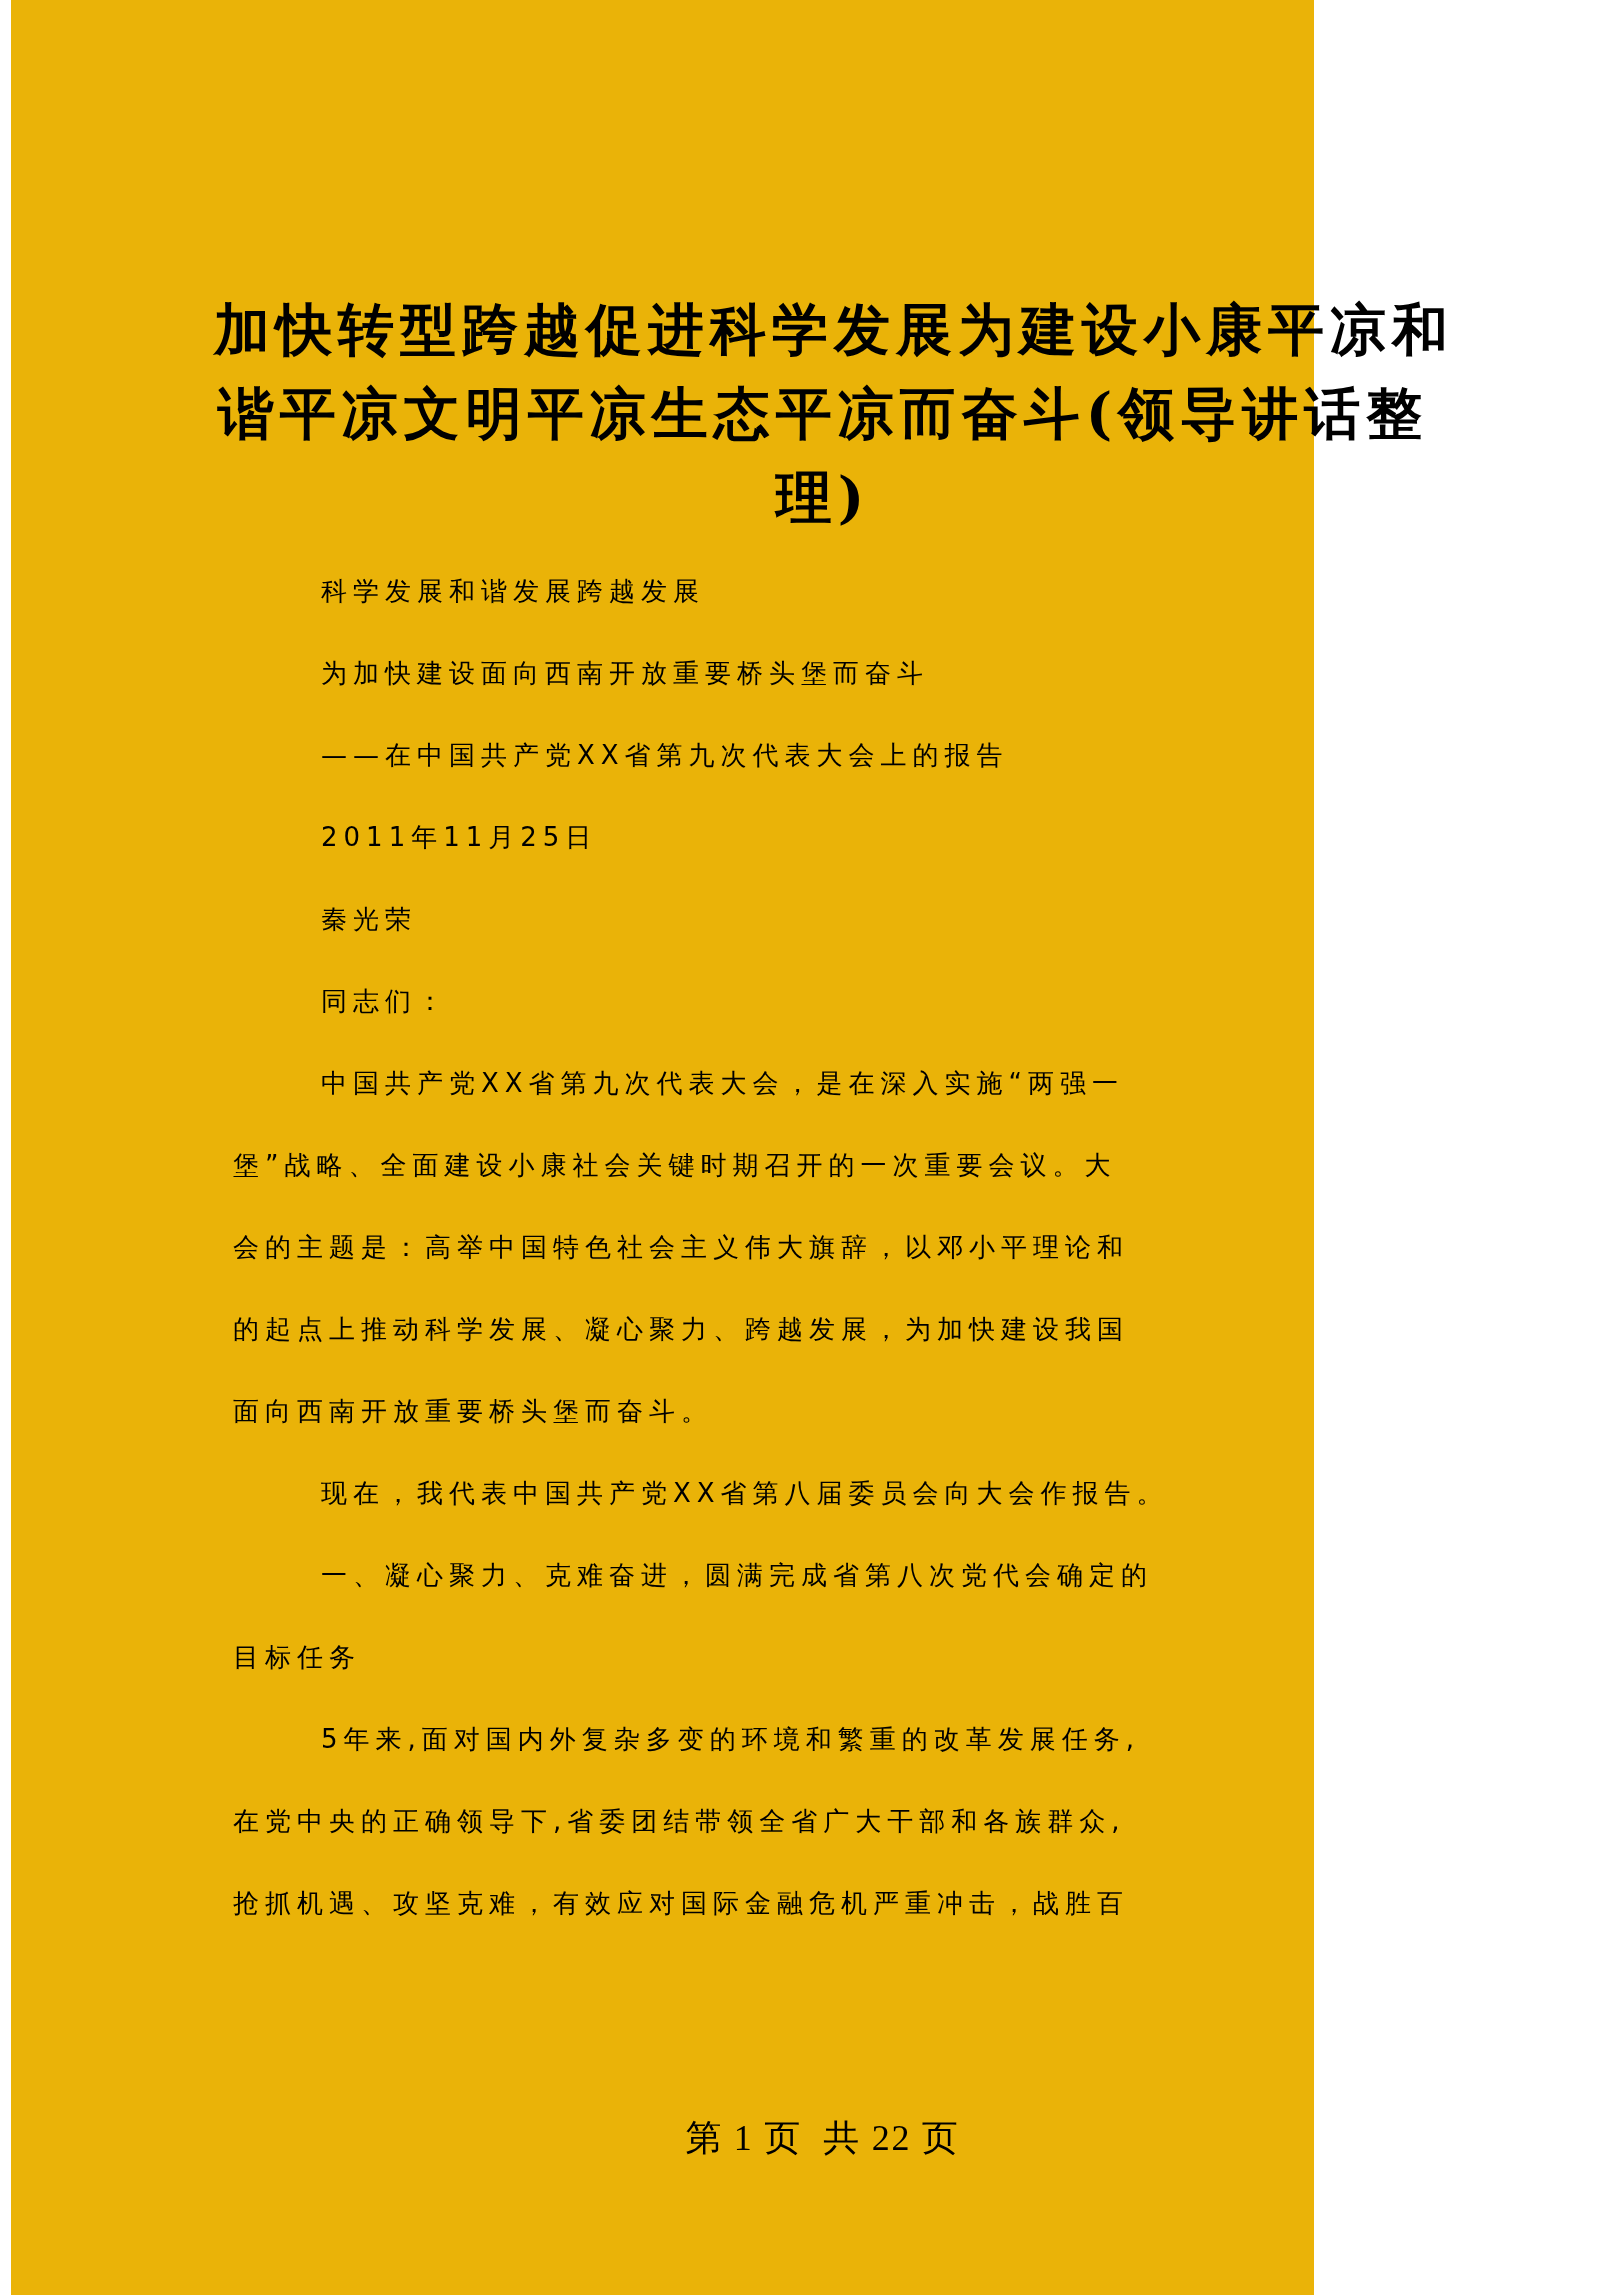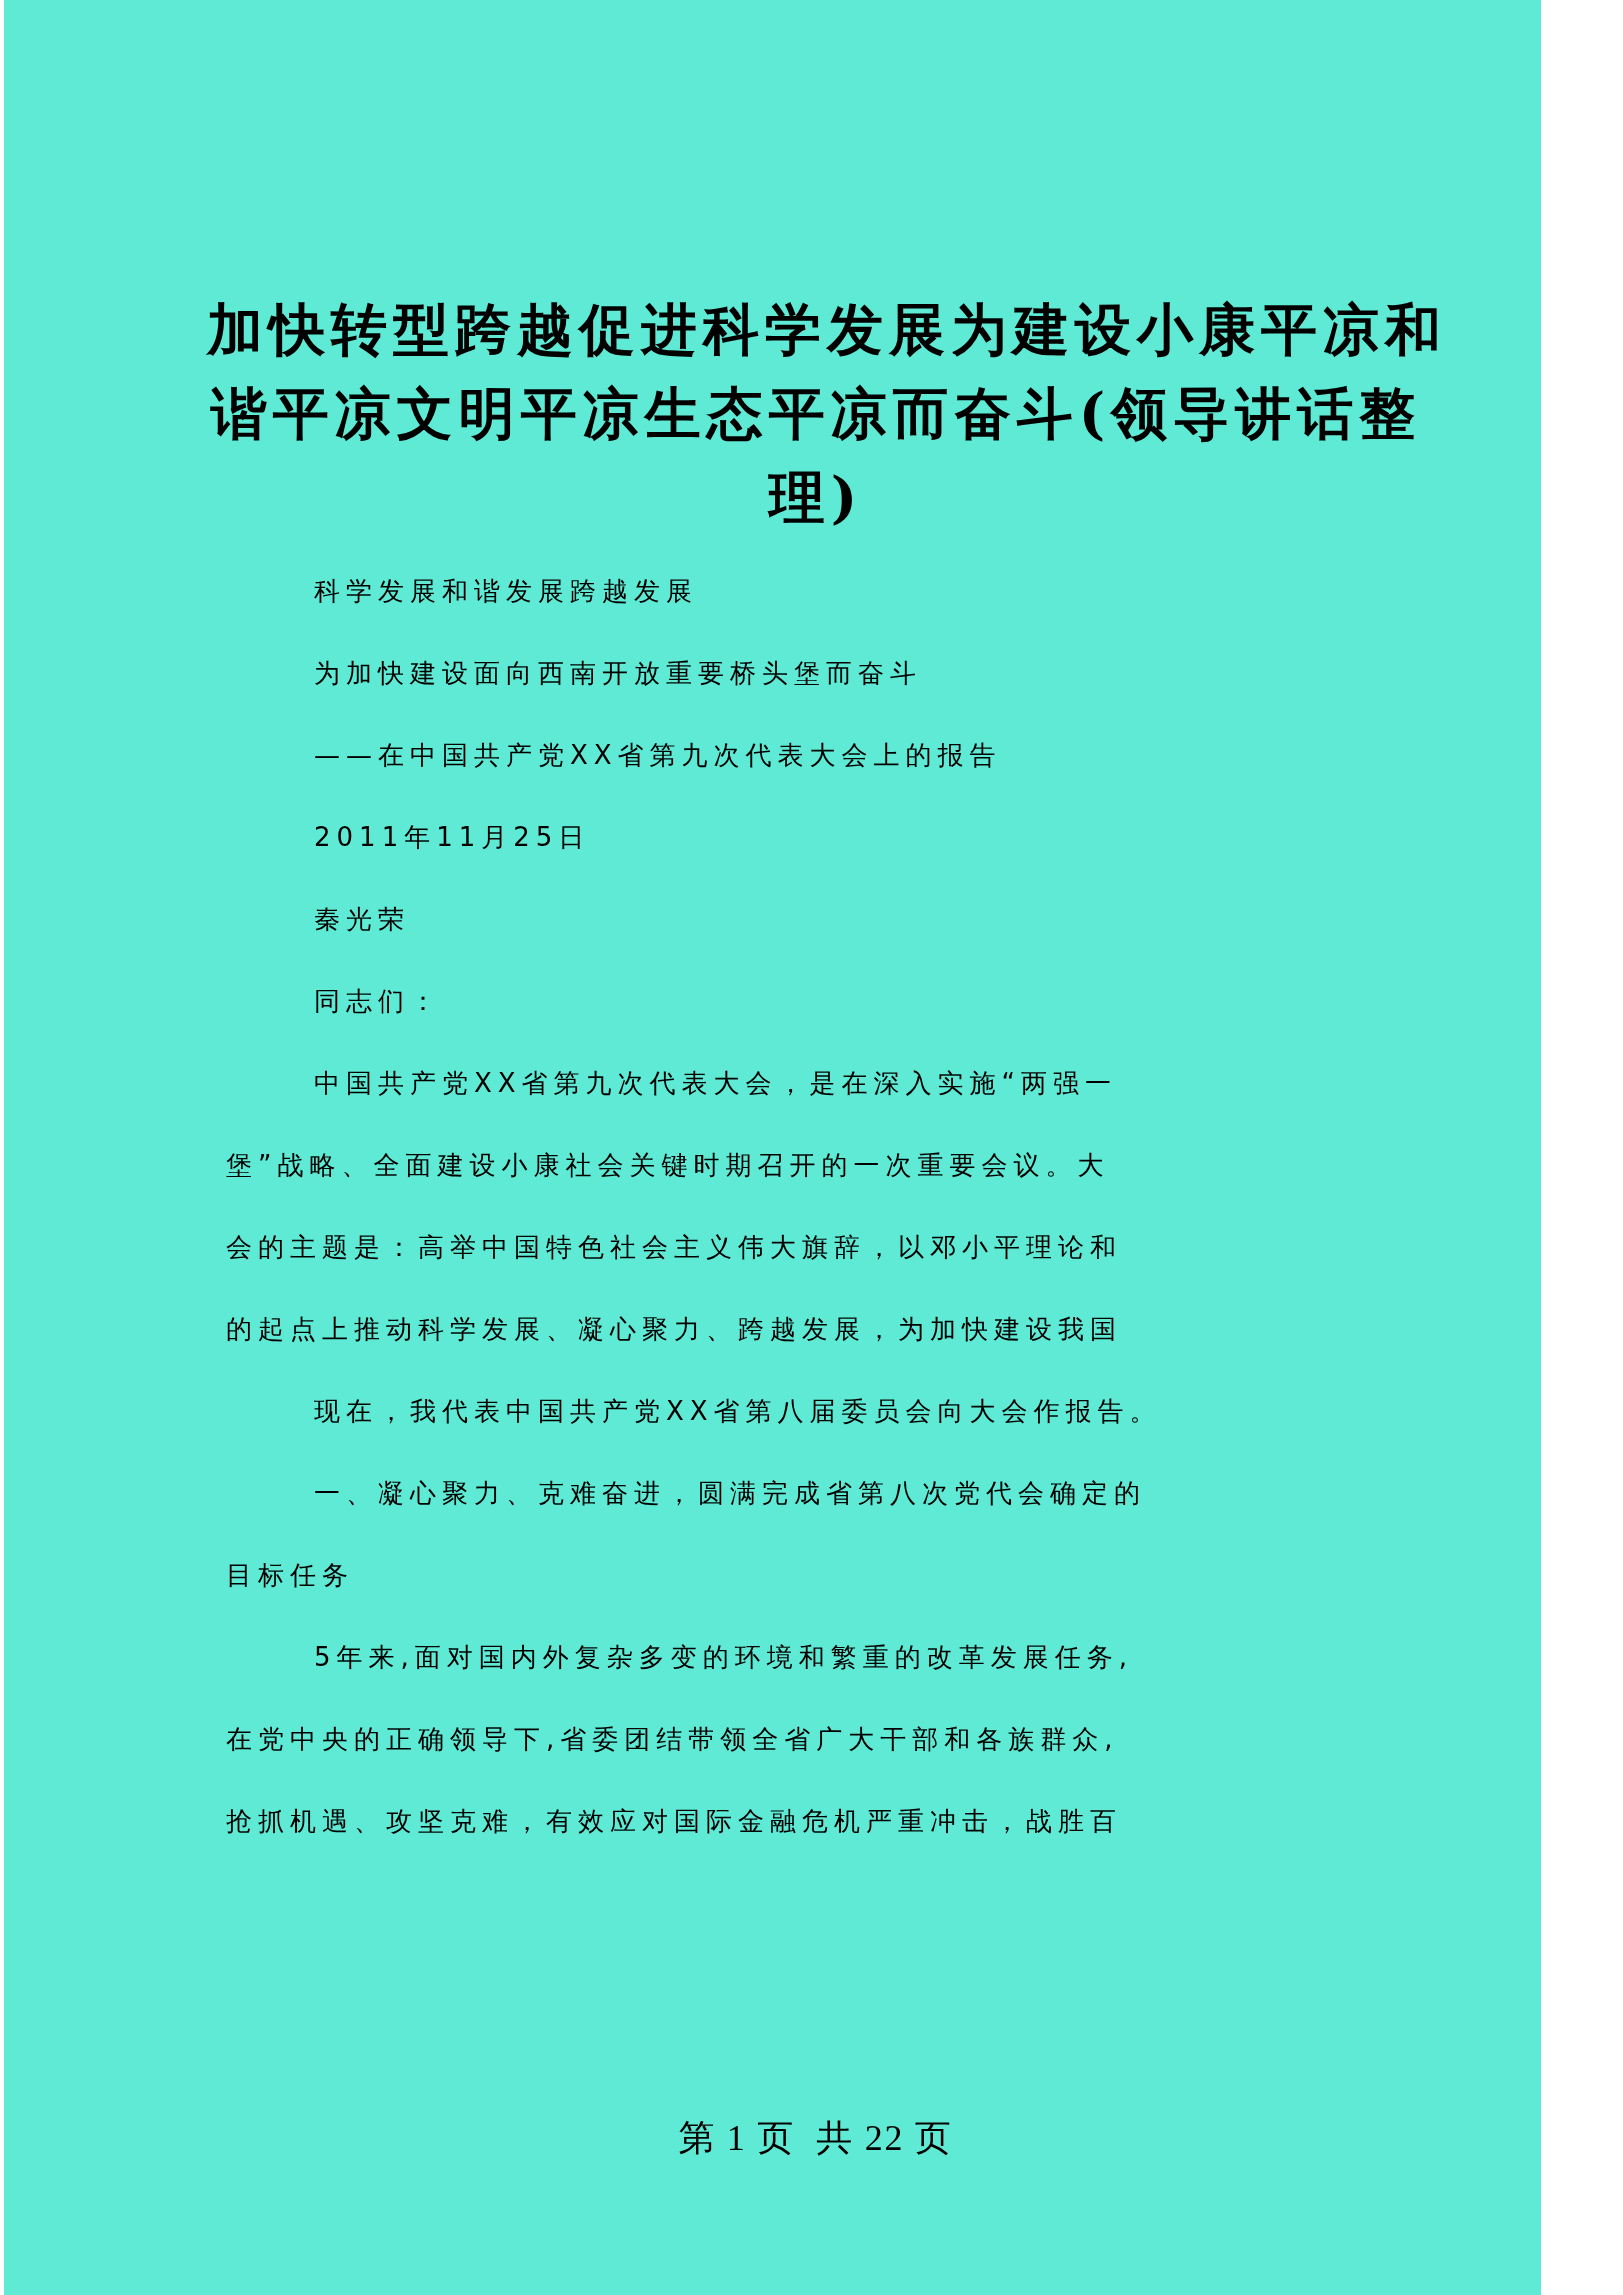--- a/index.html
+++ b/index.html
@@ -10,24 +10,24 @@
     body {
       width: 1623px;
       height: 2295px;
       position: relative;
       overflow: hidden;
       color: #000000;
       font-family: "DejaVu Serif", "Liberation Serif", serif;
     }
     .page {
       position: absolute;
-      left: 4px; top: 0;
-      width: 1537px;
+      left: 11px; top: 0;
+      width: 1303px;
       height: 2295px;
-      background: #5eead4;
+      background: #eab308;
     }
     .title {
       position: absolute;
       left: 203px;
       top: 287px;
       width: 1218px;
       text-align: center;
       font-family: "DejaVu Serif", "Liberation Serif", serif;
       font-weight: bold;
       font-size: 56px;
@@ -87,20 +87,21 @@
     <span class="line indent">为加快建设面向西南开放重要桥头堡而奋斗</span>
     <span class="line indent">——在中国共产党XX省第九次代表大会上的报告</span>
     <span class="line indent">2011年11月25日</span>
     <span class="line indent">秦光荣</span>
     <span class="line indent">同志们：</span>
 
     <span class="line indent">中国共产党XX省第九次代表大会，是在深入实施“两强一</span>
     <span class="line">堡”战略、全面建设小康社会关键时期召开的一次重要会议。大</span>
     <span class="line">会的主题是：高举中国特色社会主义伟大旗辞，以邓小平理论和</span>
     <span class="line">的起点上推动科学发展、凝心聚力、跨越发展，为加快建设我国</span>
+    <span class="line">面向西南开放重要桥头堡而奋斗。</span>
 
     <span class="line indent">现在，我代表中国共产党XX省第八届委员会向大会作报告。</span>
 
     <span class="line indent">一、凝心聚力、克难奋进，圆满完成省第八次党代会确定的</span>
     <span class="line">目标任务</span>
 
     <span class="line indent">5年来,面对国内外复杂多变的环境和繁重的改革发展任务,</span>
     <span class="line">在党中央的正确领导下,省委团结带领全省广大干部和各族群众,</span>
     <span class="line">抢抓机遇、攻坚克难，有效应对国际金融危机严重冲击，战胜百</span>
   </div>

